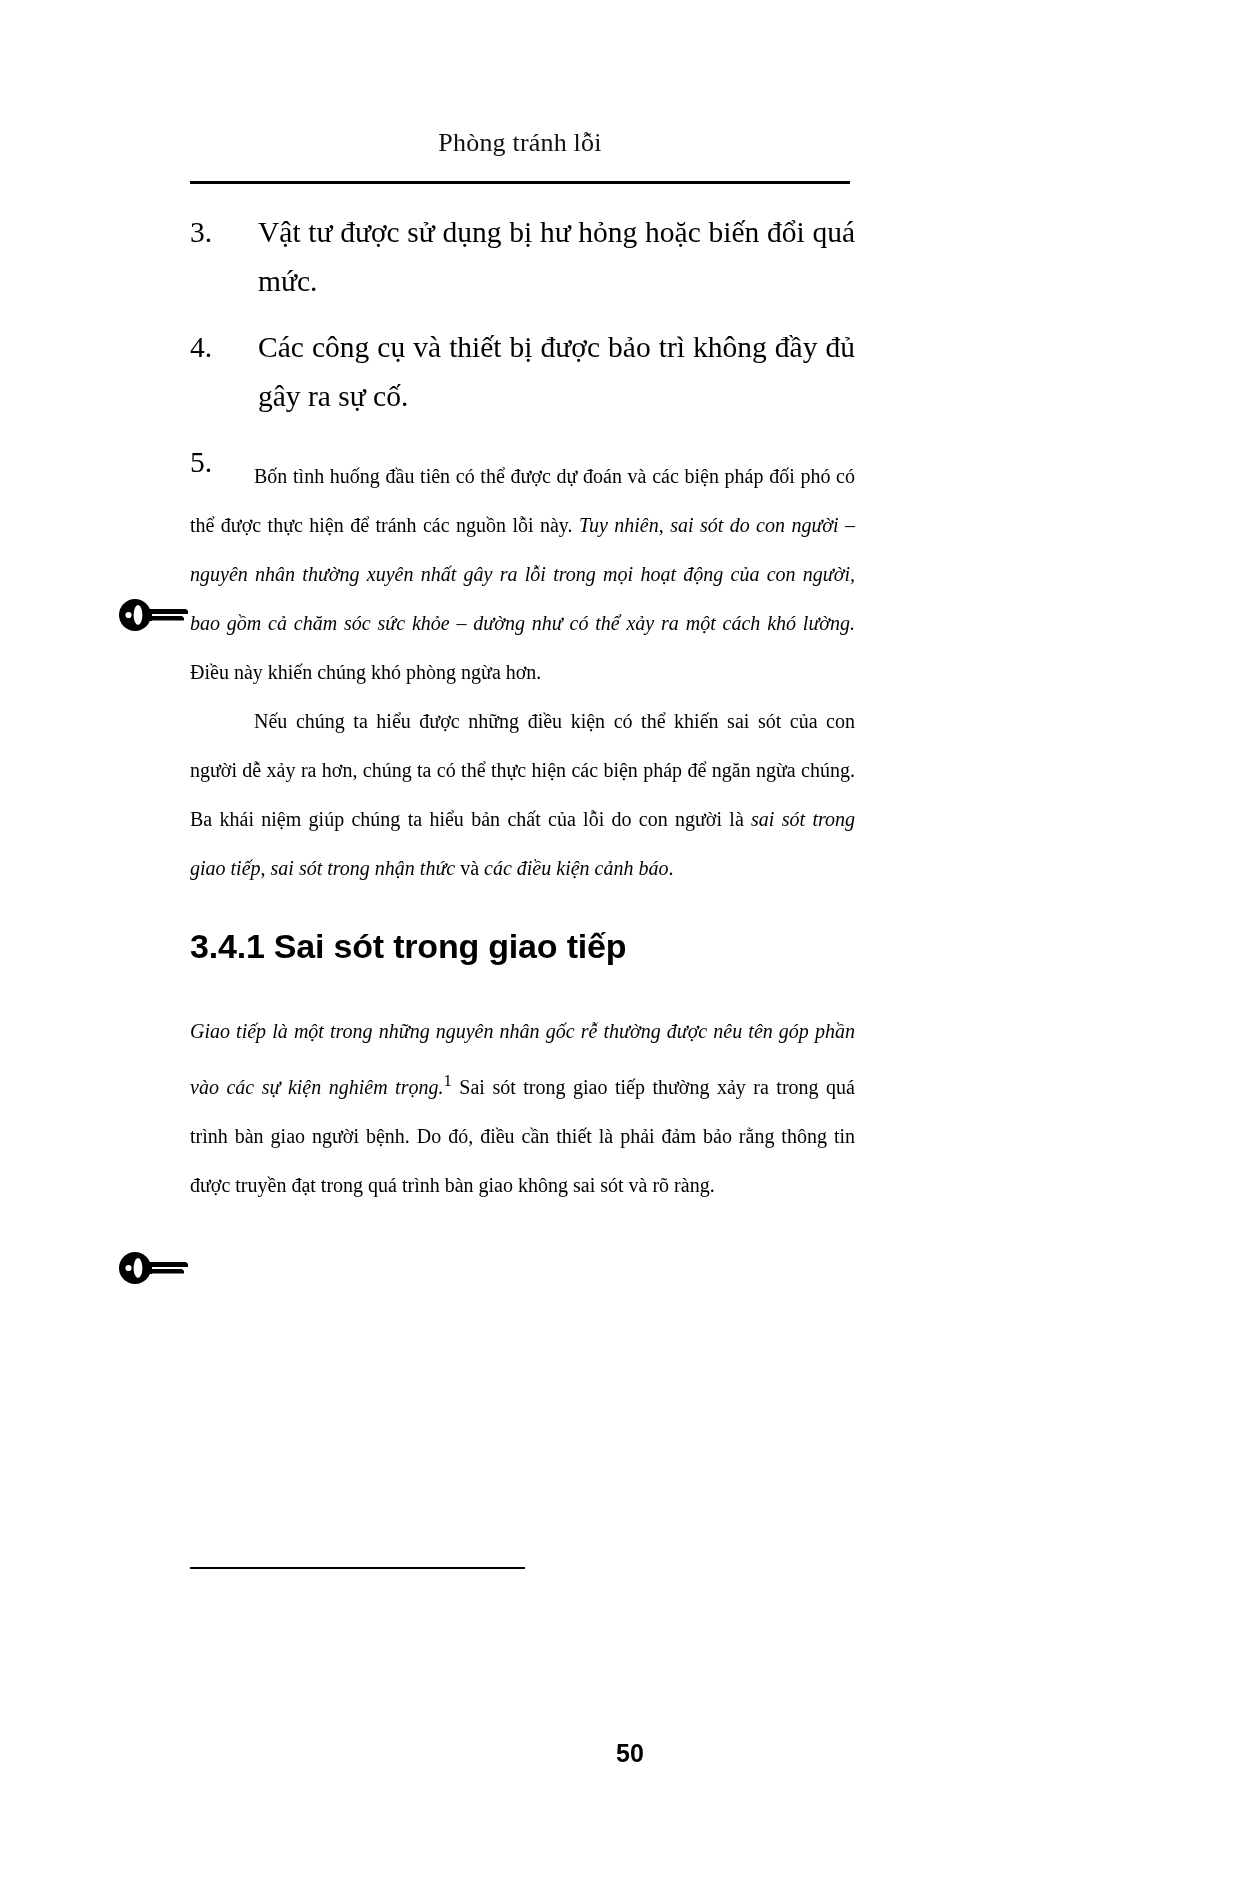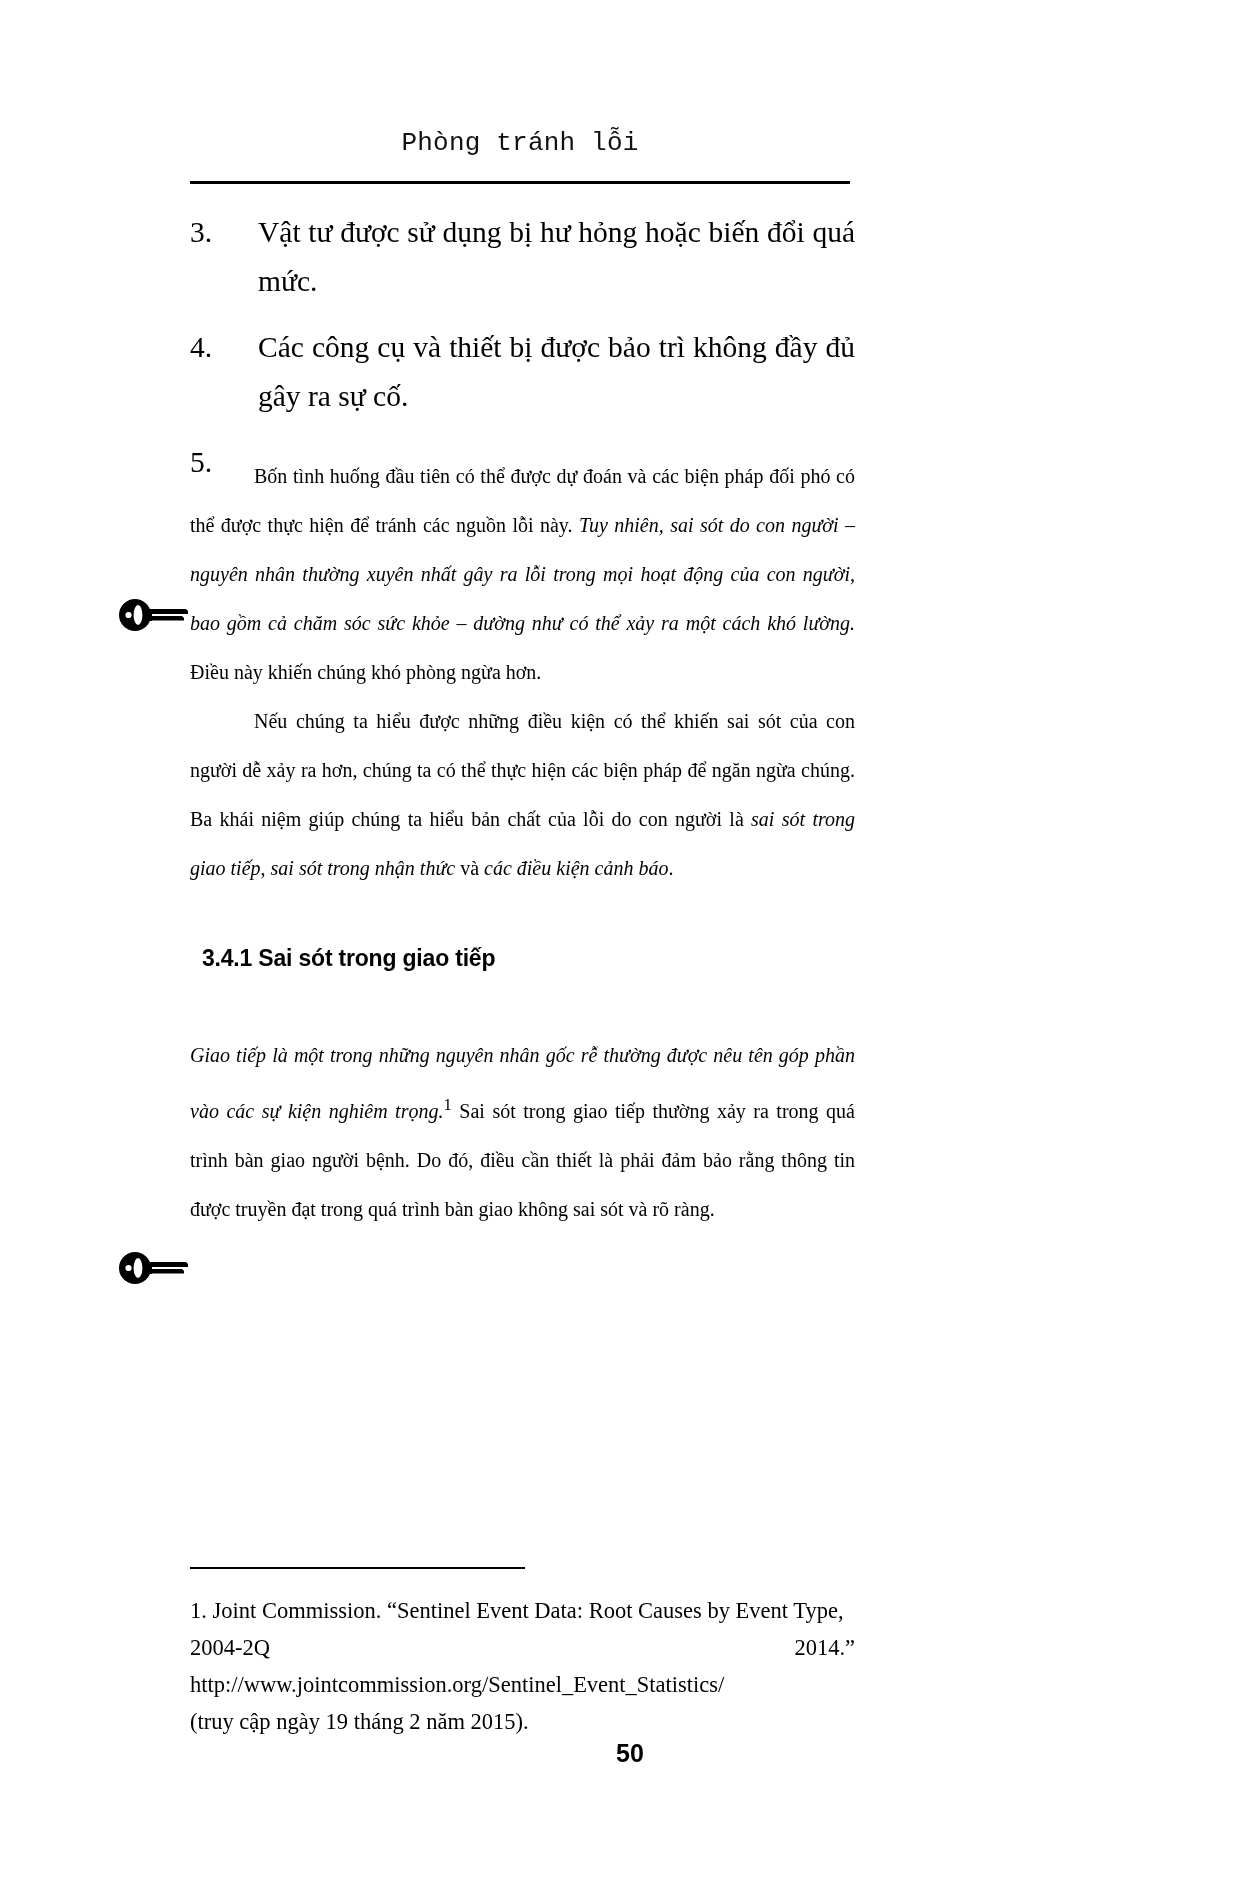--- a/index.html
+++ b/index.html
@@ -17,21 +17,21 @@
     color: #000000;
   }
 
   
   .running-head {
     position: absolute;
     left: 190px;
     top: 128px;
     width: 660px;
     text-align: center;
-    font-family: Liberation Mono, monospace;
+    font-family: Liberation Serif, serif;
     font-size: 26px;
     letter-spacing: 0.2px;
     color: #111;
   }
   .head-rule {
     position: absolute;
     left: 190px;
     top: 181px;
     width: 660px;
     height: 3px;
@@ -80,24 +80,24 @@
     hyphens: none;
   }
   .para.noindent { text-indent: 0; margin-top: 12px; }
   .para em { font-style: italic; }
 
   .spacer-22 { height: 22px; }
   .spacer-14 { height: 14px; }
 
   
   .sect-head {
-    margin: 12px;
+    margin: 0;
     font-family: "Liberation Sans", sans-serif;
     font-weight: bold;
-    font-size: 23px;
+    font-size: 34px;
     line-height: 38px;
     letter-spacing: -0.2px;
     color: #000;
   }
 
   
   .key-icon {
     position: absolute;
     width: 72px;
     height: 34px;
@@ -206,21 +206,16 @@
 
     <div style="height:30px"></div>
 
     <p class="para noindent">
       <em>Giao tiếp là một trong những nguyên nhân gốc rễ thường được nêu tên góp phần vào các sự kiện nghiêm trọng.</em><sup>1</sup><span> Sai sót trong giao tiếp thường xảy ra trong quá trình bàn giao người bệnh. Do đó, điều cần thiết là phải đảm bảo rằng thông tin được truyền đạt trong quá trình bàn giao không sai sót và rõ ràng.</span>
     </p>
 
   </div>
 
   <div class="fn-rule"></div>
-  <div class="footnote">
-    <span class="fline">1. Joint Commission. “Sentinel Event Data: Root Causes by Event Type,</span>
-    <span class="fline">2004-2Q 2014.” http://www.jointcommission.org/Sentinel_Event_Statistics/</span>
-    <span class="fline">(truy cập ngày 19 tháng 2 năm 2015).</span>
-  </div>
 
   <div class="folio">50</div>
 
 </div>
 
 </body></html>

